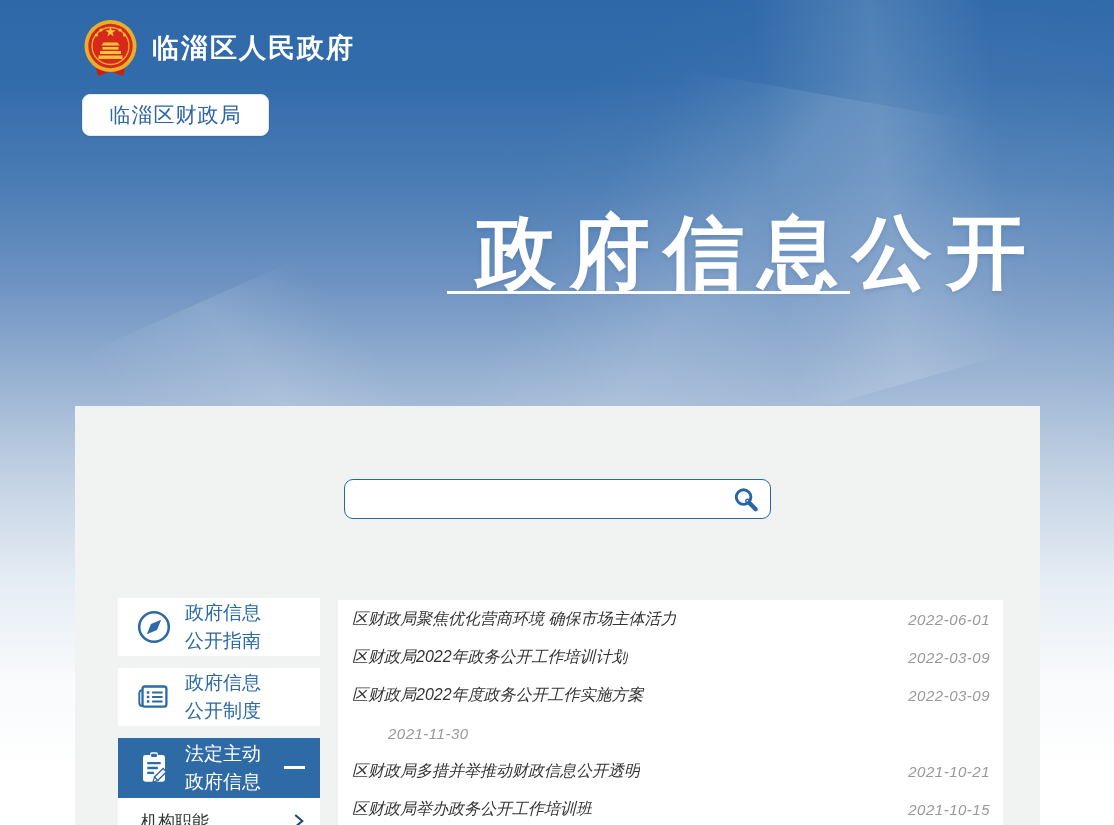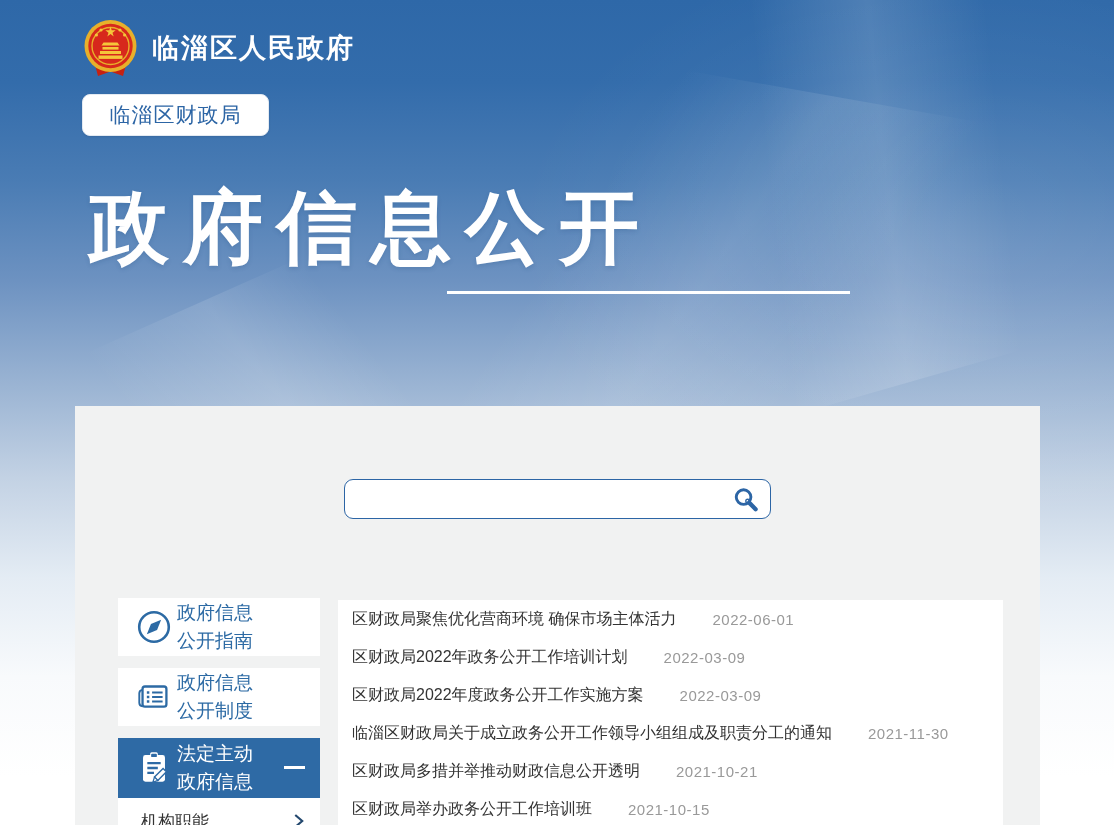--- a/index.html
+++ b/index.html
@@ -37,22 +37,22 @@
   .dept-badge{
     position:absolute;left:82px;top:94px;width:185px;height:40px;z-index:3;
     background:#ffffff;border-radius:8px;border:1px solid #e3eaf2;
     display:flex;align-items:center;justify-content:center;
     color:#2c65a5;font-size:21px;letter-spacing:1px;cursor:pointer;
     box-shadow:0 1px 2px rgba(20,50,90,.15);
   }
 
   
   .banner-title{
-    position:absolute;left:75px;top:183px;width:965px;z-index:3;
-    text-align:left;color:#ffffff;font-size:80px;font-weight:bold;
+    position:absolute;left:75px;top:208px;width:965px;z-index:3;
+    text-align:right;color:#ffffff;font-size:80px;font-weight:bold;
     letter-spacing:14px;text-indent:14px;line-height:1.12;
     text-shadow:0 2px 4px rgba(30,70,120,.18);
   }
   .title-underline{
     position:absolute;left:447px;top:291px;width:403px;height:3px;
     background:#ffffff;z-index:3;
   }
 
   
   .panel{
@@ -77,40 +77,40 @@
   }
 
   
   .sidebar{position:absolute;left:43px;top:192px;width:202px;}
   .side-card{
     background:#ffffff;height:58px;margin-bottom:12px;
     display:flex;align-items:center;padding-left:13px;box-sizing:border-box;
     cursor:pointer;
   }
   .side-card .icon-wrap{width:46px;height:44px;flex-shrink:0;display:flex;align-items:center;justify-content:center;}
-  .side-card .label{color:#2c6aa4;font-size:19px;line-height:1.5;margin-left:0;}
+  .side-card .label{color:#2c6aa4;font-size:19px;line-height:1.5;margin-left:8px;}
   .side-card.active{
     background:#2e6aa5;height:60px;margin-bottom:0;position:relative;text-align:center;
   }
   .side-card.active .label{color:#ffffff;}
   .collapse-dash{position:absolute;right:15px;top:50%;margin-top:-2px;width:21px;height:3px;background:#ffffff;}
   .side-sub{
     background:#ffffff;height:46px;display:flex;align-items:center;
     justify-content:space-between;padding:0 15px 0 23px;box-sizing:border-box;
     color:#333;font-size:17px;cursor:pointer;
   }
 
   
   .article-list{
     position:absolute;left:263px;top:194px;width:665px;height:226px;
     background:#ffffff;overflow:hidden;
   }
   .article-row{
-    height:38px;display:flex;align-items:center;justify-content:flex-start;
-    padding:0 13px 0 14px;cursor:pointer;
+    height:38px;display:flex;align-items:center;justify-content:space-between;
+    padding:0 13px 0 14px;cursor:pointer;font-style:italic;
   }
   .article-row .a-title{
     font-size:16px;color:#333;white-space:nowrap;overflow:hidden;text-overflow:ellipsis;
   }
   .article-row .a-date{
     font-size:15px;color:#999;flex-shrink:0;margin-left:36px;letter-spacing:.5px;
   }
 </style>
 </head>
 <body>
@@ -227,21 +227,20 @@
       </div>
       <div class="article-row">
         <span class="a-title">区财政局2022年政务公开工作培训计划</span>
         <span class="a-date">2022-03-09</span>
       </div>
       <div class="article-row">
         <span class="a-title">区财政局2022年度政务公开工作实施方案</span>
         <span class="a-date">2022-03-09</span>
       </div>
       <div class="article-row">
-        <span class="a-title">临淄区财政局关于成立政务公开工作领导小组组成及职责分工的通知</span>
         <span class="a-date">2021-11-30</span>
       </div>
       <div class="article-row">
         <span class="a-title">区财政局多措并举推动财政信息公开透明</span>
         <span class="a-date">2021-10-21</span>
       </div>
       <div class="article-row">
         <span class="a-title">区财政局举办政务公开工作培训班</span>
         <span class="a-date">2021-10-15</span>
       </div>

